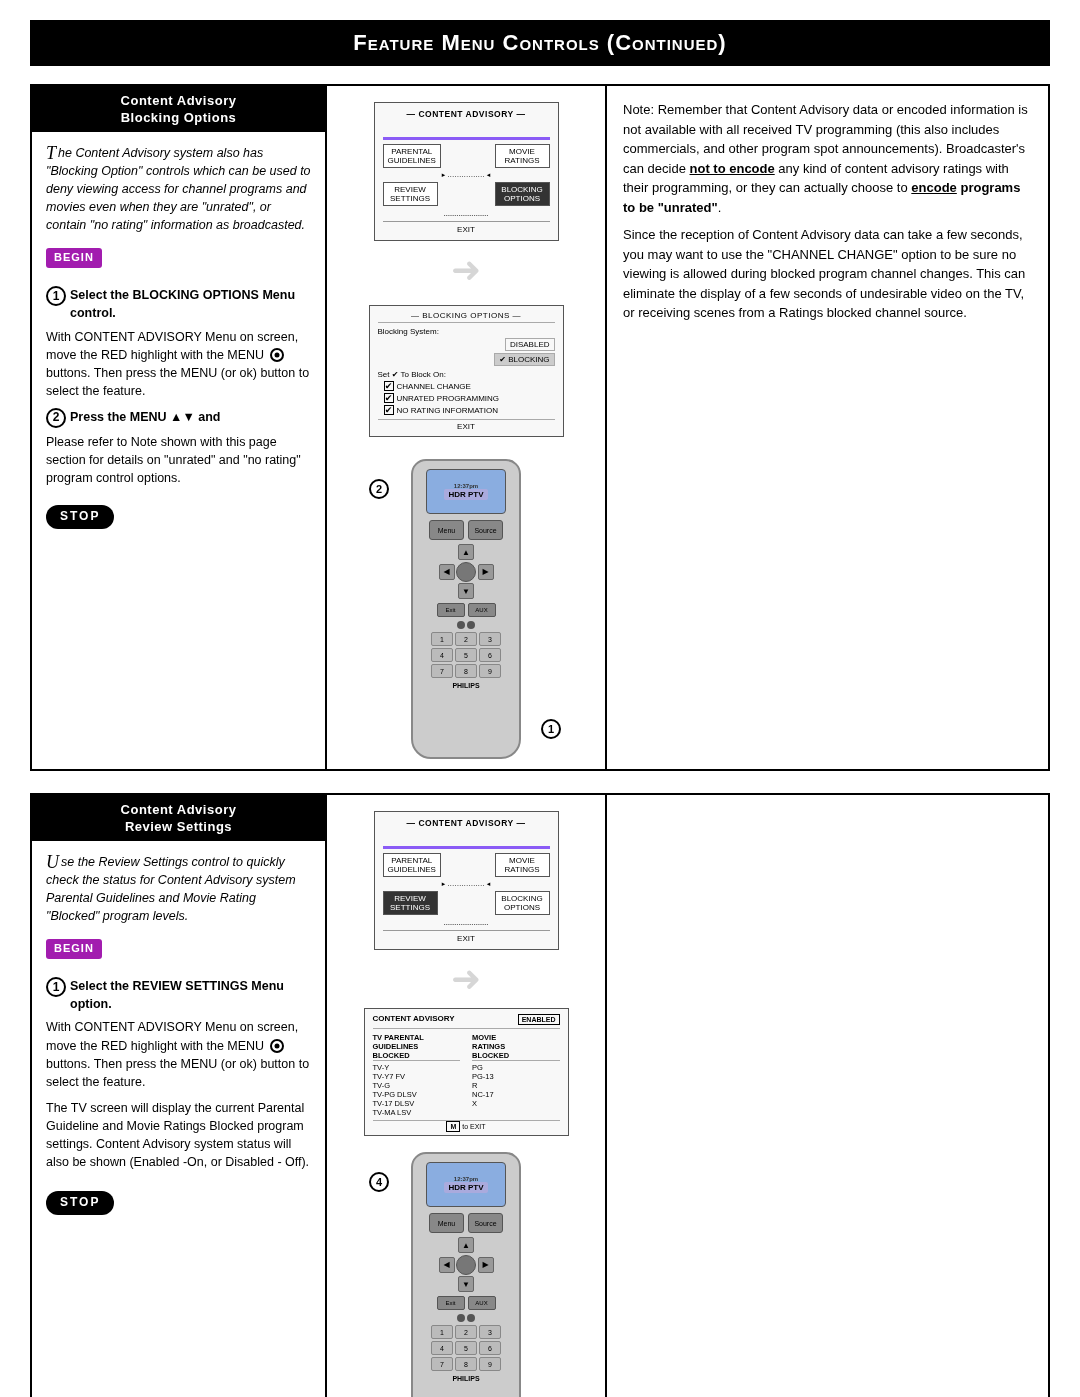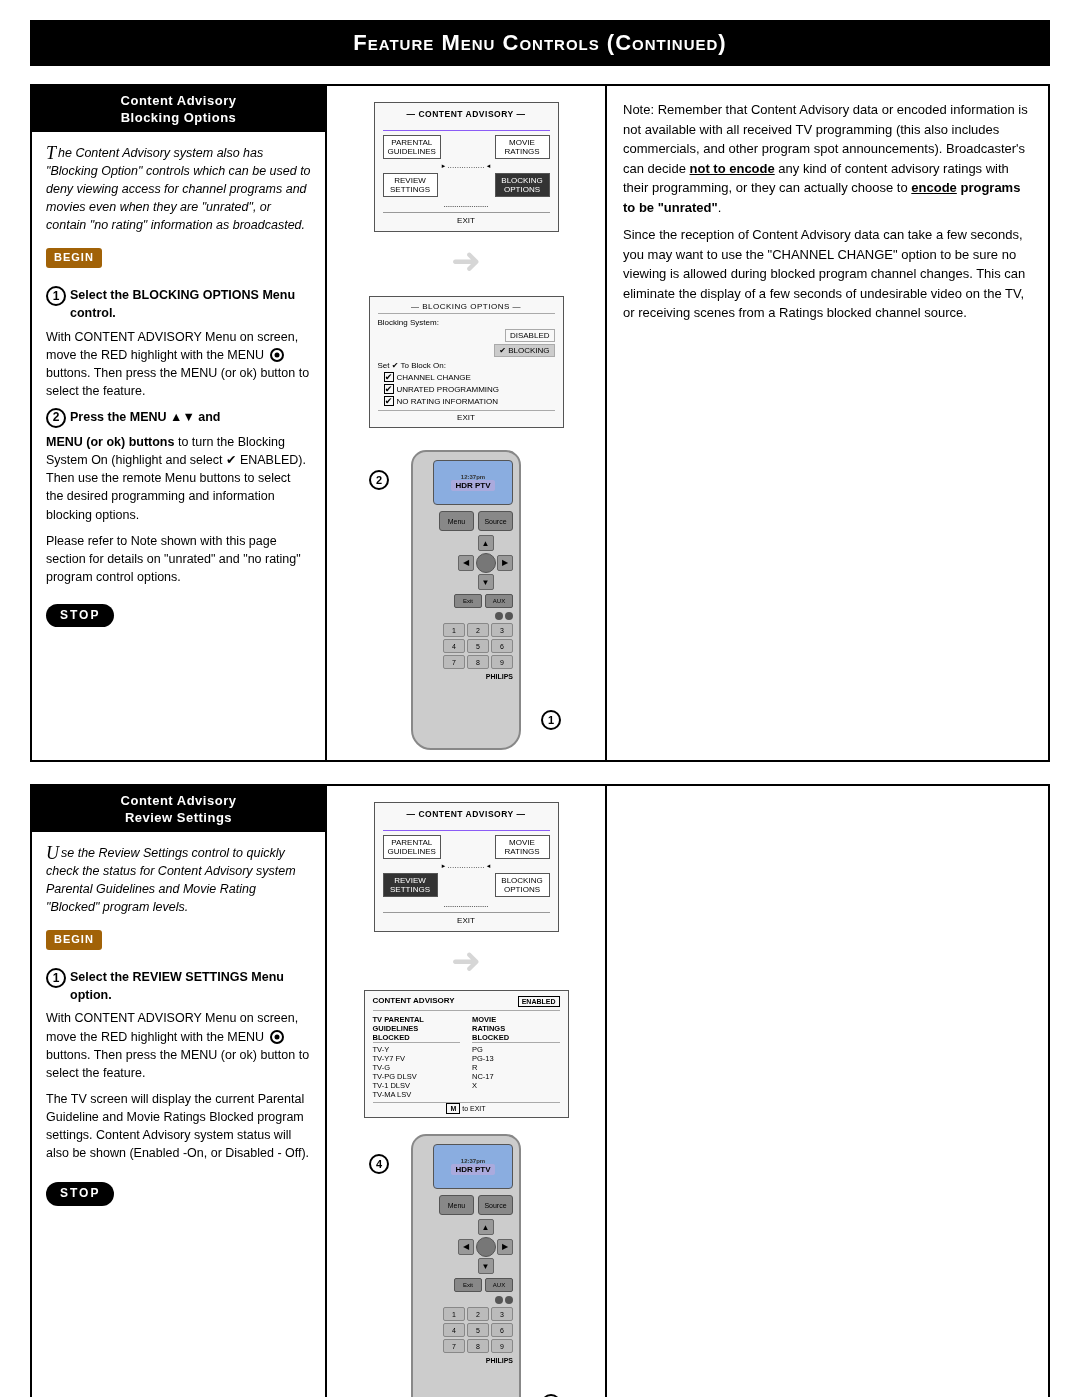--- a/index.html
+++ b/index.html
@@ -70,21 +70,21 @@
     .section-body p {
       margin-bottom: 8px;
     }
 
     .section-body .italic-intro {
       font-style: italic;
     }
 
     .begin-badge {
       display: inline-block;
-      background: #a16207;
+      background: #a21caf;
       color: #fff;
       font-size: 11px;
       font-weight: bold;
       padding: 2px 8px;
       border-radius: 3px;
       margin: 6px 0 8px 0;
       letter-spacing: 1px;
     }
 
     .stop-badge {
@@ -172,24 +172,24 @@
       border: 1.5px solid #555;
       background: #f8f8f8;
       padding: 6px 8px;
       font-size: 9px;
       margin: 6px auto;
       width: 180px;
     }
 
     .tv-screen .tv-title-bar {
       text-align: center;
-      border-bottom: 1px solid #8b5cf6;
+      border-bottom: 3px solid #8b5cf6;
       font-size: 8.5px;
       font-weight: bold;
-      padding-bottom: 11px;
+      padding-bottom: 18px;
       margin-bottom: 4px;
       letter-spacing: 0.5px;
     }
 
     .tv-screen .tv-row {
       display: flex;
       justify-content: space-between;
       margin-bottom: 3px;
     }
 
@@ -275,21 +275,21 @@
       position: absolute;
       left: 50%;
       transform: translateX(-50%);
       width: 110px;
       height: 300px;
       background: #ccc;
       border-radius: 15px 15px 20px 20px;
       border: 2px solid #888;
       display: flex;
       flex-direction: column;
-      align-items: flex-end;
+      align-items: center;
       padding: 8px 6px;
     }
 
     .remote-screen {
       width: 80px;
       height: 45px;
       background: #8aade0;
       border: 1px solid #555;
       border-radius: 4px;
       margin-bottom: 6px;
@@ -472,21 +472,20 @@
           <div class="step-heading">
             <span class="step-num">1</span>
             <span><strong>Select the BLOCKING OPTIONS</strong> Menu control.</span>
           </div>
           <p>With CONTENT ADVISORY Menu on screen, move the RED highlight with the MENU <span class="menu-symbol"></span> buttons. Then press the MENU (or ok) button to select the feature.</p>
 
           <div class="step-heading" style="margin-top:8px;">
             <span class="step-num">2</span>
             <span><strong>Press the MENU ▲▼ and</strong></span>
           </div>
-          <p><strong>MENU (or ok) buttons</strong> to turn the Blocking System On (highlight and select ✔ ENABLED). Then use the remote Menu buttons to select the desired programming and information blocking options.</p>
           <p>Please refer to Note shown with this page section for details on "unrated" and "no rating" program control options.</p>
 
           <div style="text-align:left; margin-top: 10px;">
             <span class="stop-badge" style="background:#000; color:#fff; padding: 3px 14px; border-radius: 20px; font-size:12px; font-weight:bold; letter-spacing:2px;">STOP</span>
           </div>
         </div>
       </div>
 
       <div class="section-middle" style="width:280px; min-width:280px; padding:10px 8px;">
 
@@ -648,21 +647,21 @@
             <span>CONTENT ADVISORY</span>
             <span class="rs-enabled">ENABLED</span>
           </div>
           <div class="rs-body">
             <div class="rs-col">
               <div class="rs-col-title">TV PARENTAL<br>GUIDELINES<br>BLOCKED</div>
               <div>TV-Y</div>
               <div>TV-Y7 FV</div>
               <div>TV-G</div>
               <div>TV-PG DLSV</div>
-              <div>TV-1 DLSV</div>
+              <div>TV-17 DLSV</div>
               <div>TV-MA LSV</div>
             </div>
             <div class="rs-col">
               <div class="rs-col-title">MOVIE<br>RATINGS<br>BLOCKED</div>
               <div>PG</div>
               <div>PG-13</div>
               <div>R</div>
               <div>NC-17</div>
               <div>X</div>
             </div>

